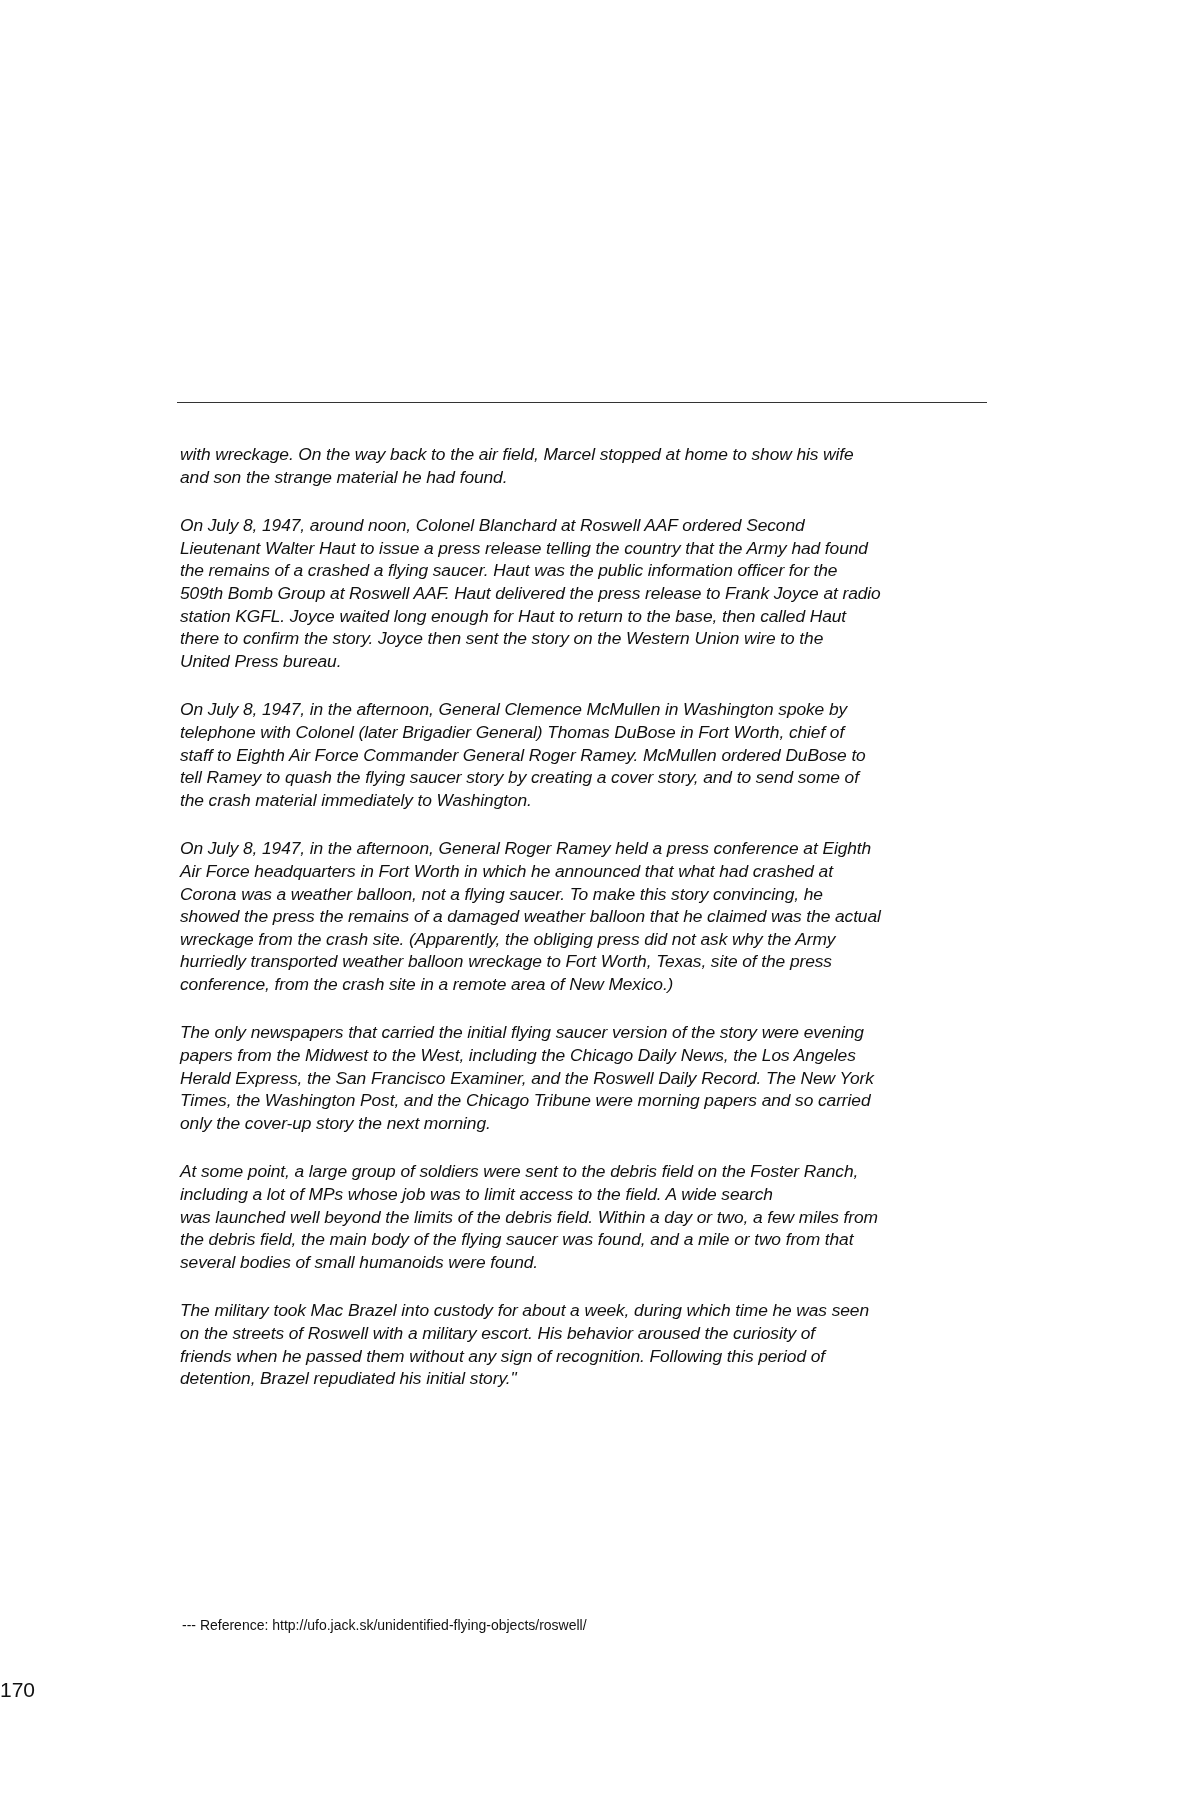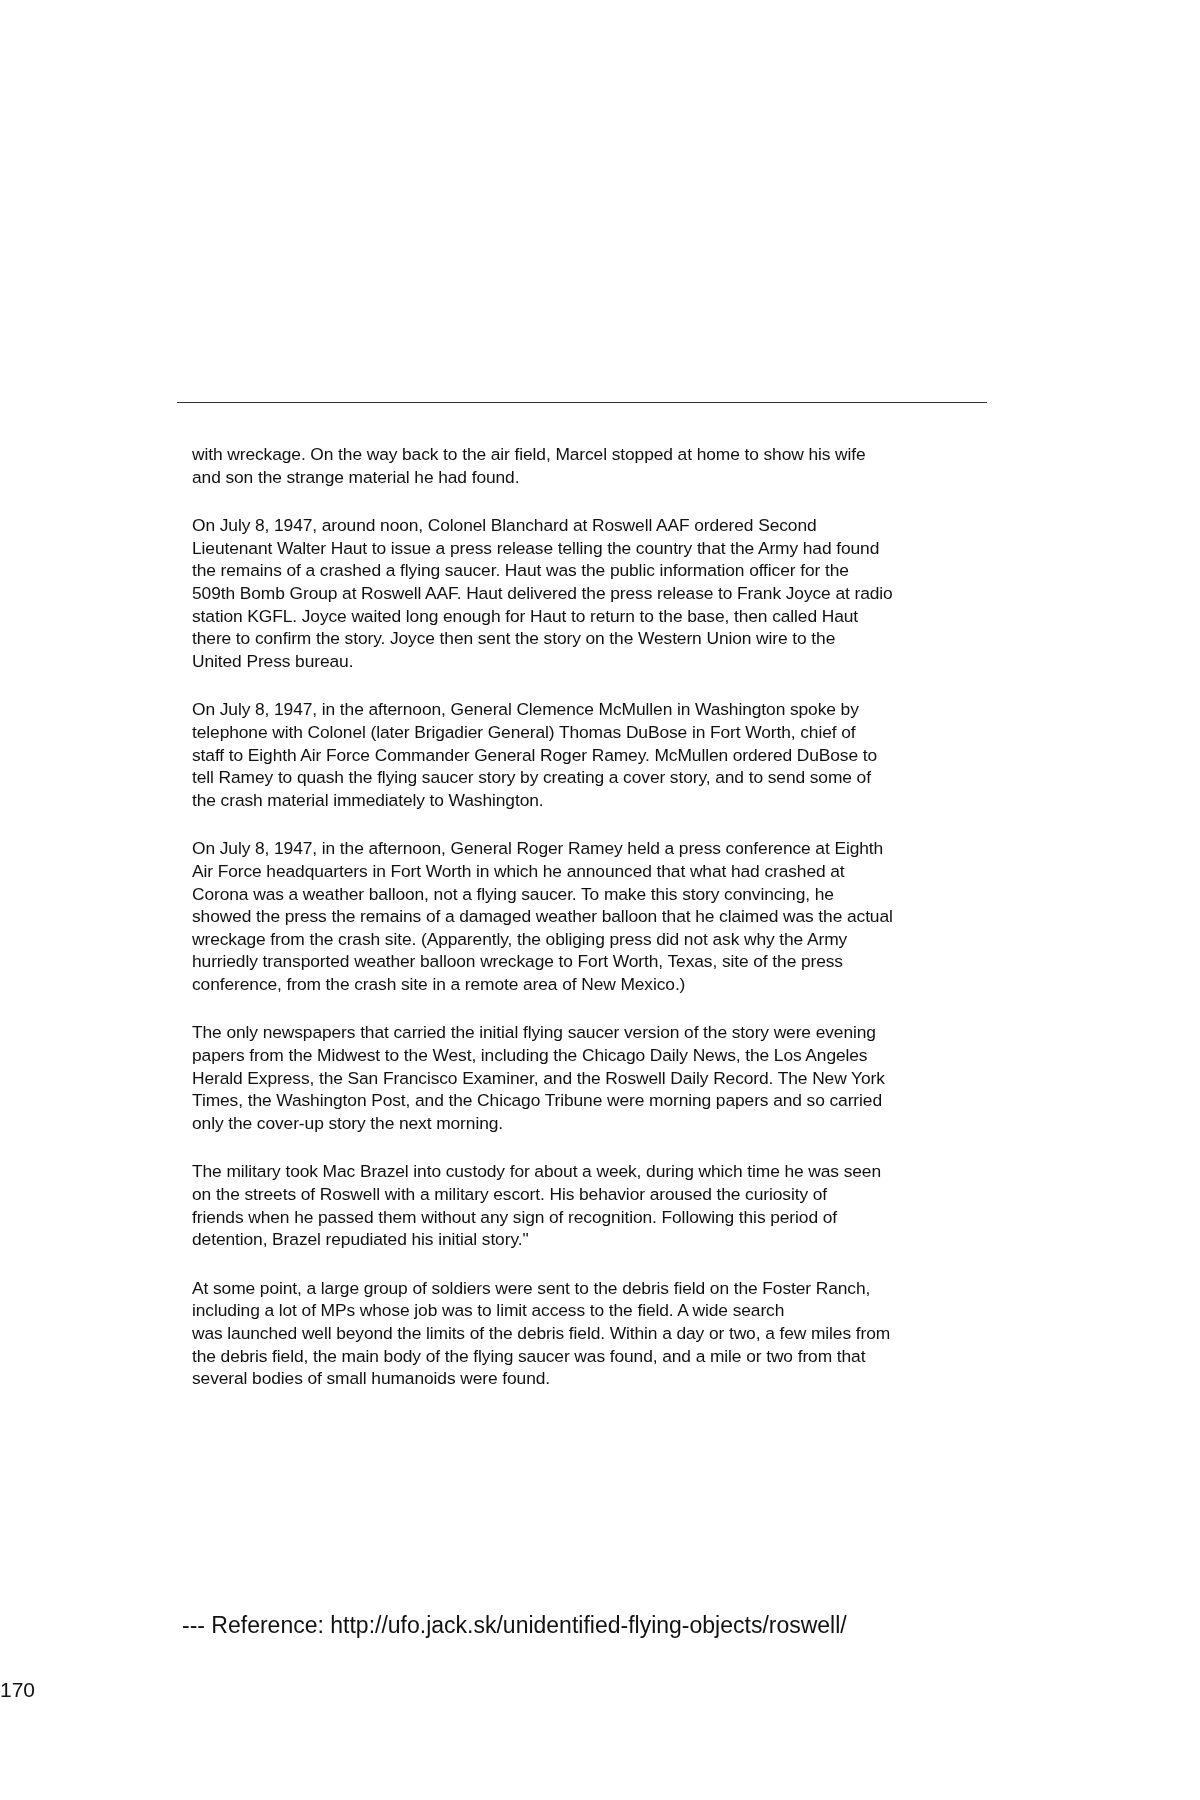--- a/index.html
+++ b/index.html
@@ -1,23 +1,23 @@
 <!DOCTYPE html>
 <html><head>
 <meta charset="utf-8">
 <style>
   html, body { margin:0; padding:0; background:#ffffff; }
   body { width:1200px; height:1800px; position:relative; overflow:hidden;
          font-family:"Liberation Sans", sans-serif; color:#111; }
   .rule { position:absolute; left:177px; top:402px; width:810px; height:0;
           border-top:1.5px solid #333; }
   .body-text { position:absolute; left:176px; top:443px; width:820px; }
-  .para { margin:0 0 26px 16px; font-size:17.4px; line-height:22.6px; 
+  .para { margin:0 0 26px 4px; font-size:17.4px; line-height:22.6px; font-style:italic;
           letter-spacing:-0.1px; white-space:pre-line; }
-  .ref { position:absolute; left:182px; top:1614px; font-size:23px; line-height:22px; }
+  .ref { position:absolute; left:182px; top:1614px; font-size:14px; line-height:22px; }
   .page-num { position:absolute; left:0; width:1160px; top:1678px; 
               font-size:21px; }
 </style>
 </head>
 <body>
 
 <div class="rule"></div>
 
 <div class="body-text">
   <p class="para">with wreckage. On the way back to the air field, Marcel stopped at home to show his wife
@@ -39,26 +39,26 @@
 Corona was a weather balloon, not a flying saucer. To make this story convincing, he
 showed the press the remains of a damaged weather balloon that he claimed was the actual
 wreckage from the crash site. (Apparently, the obliging press did not ask why the Army
 hurriedly transported weather balloon wreckage to Fort Worth, Texas, site of the press
 conference, from the crash site in a remote area of New Mexico.)</p>
   <p class="para">The only newspapers that carried the initial flying saucer version of the story were evening
 papers from the Midwest to the West, including the Chicago Daily News, the Los Angeles
 Herald Express, the San Francisco Examiner, and the Roswell Daily Record. The New York
 Times, the Washington Post, and the Chicago Tribune were morning papers and so carried
 only the cover-up story the next morning.</p>
-  <p class="para">The military took Mac Brazel into custody for about a week, during which time he was seen
-on the streets of Roswell with a military escort. His behavior aroused the curiosity of
-friends when he passed them without any sign of recognition. Following this period of
-detention, Brazel repudiated his initial story."</p>
   <p class="para">At some point, a large group of soldiers were sent to the debris field on the Foster Ranch,
 including a lot of MPs whose job was to limit access to the field. A wide search
 was launched well beyond the limits of the debris field. Within a day or two, a few miles from
 the debris field, the main body of the flying saucer was found, and a mile or two from that
 several bodies of small humanoids were found.</p>
+  <p class="para">The military took Mac Brazel into custody for about a week, during which time he was seen
+on the streets of Roswell with a military escort. His behavior aroused the curiosity of
+friends when he passed them without any sign of recognition. Following this period of
+detention, Brazel repudiated his initial story."</p>
 </div>
 
 <div class="ref">--- Reference: http://ufo.jack.sk/unidentified-flying-objects/roswell/</div>
 
 <div class="page-num">170</div>
 
 </body></html>

